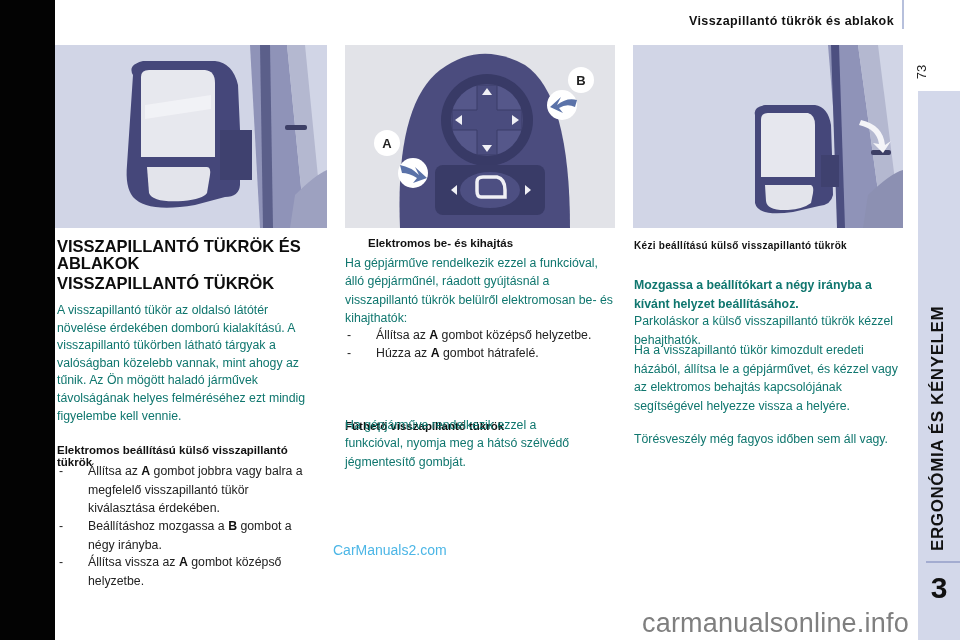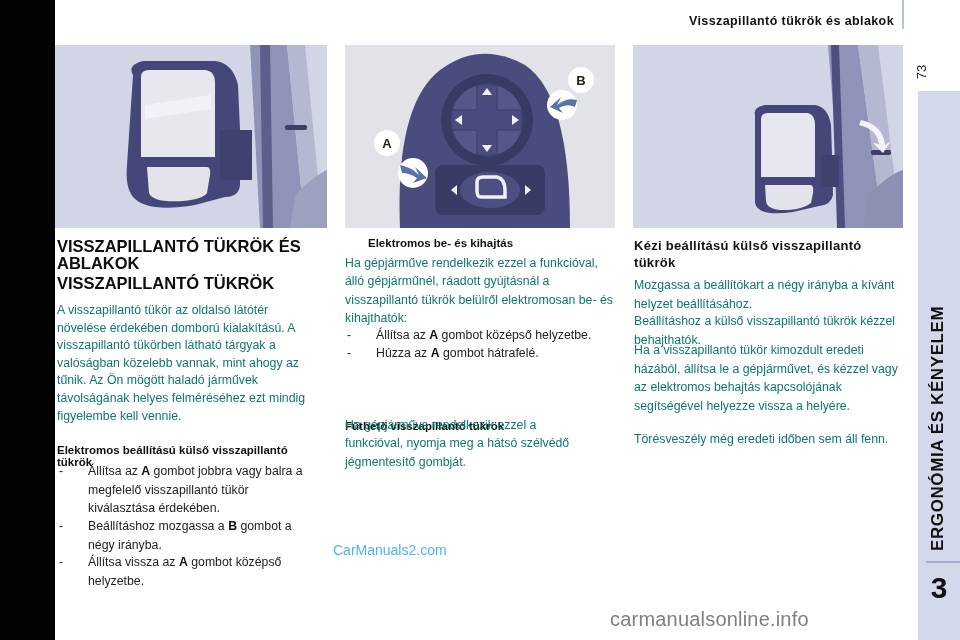--- a/index.html
+++ b/index.html
@@ -24,28 +24,28 @@
     .fig2 { left: 345px; width: 270px; background: #e2e3e8; }
     .fig3 { left: 633px; width: 270px; }
 
     .col { position: absolute; top: 0; }
     .col1 { left: 57px; width: 262px; }
     .col2 { left: 345px; width: 270px; }
     .col3 { left: 634px; width: 270px; }
 
     .h1 { position: absolute; font-size: 16.5px; font-weight: bold; line-height: 17px; color: #0d0d0d; }
     .h3 { position: absolute; font-size: 11.5px; font-weight: bold; line-height: 12px; color: #111; }
-    .h2b { position: absolute; font-size: 13px; font-weight: bold; line-height: 17px; color: #111; letter-spacing: 0.3px; }
+    .h2b { position: absolute; font-size: 10px; font-weight: bold; line-height: 17px; color: #111; letter-spacing: 0.3px; }
     .p { position: absolute; font-size: 12.3px; line-height: 18.5px; color: #0f766e; }
     .bullet { position: absolute; font-size: 12.3px; line-height: 18.5px; color: #222; padding-left: 31px; }
     .bullet .dash { position: absolute; left: 2px; top: 0; }
     b { font-weight: bold; color: #111; }
 
     .wm1 { position: absolute; left: 333px; top: 542px; font-size: 14px; color: #4cb6e6; text-align: center; }
-    .wm2 { position: absolute; left: 610px; top: 608px; font-size: 20px; color: #7f7f7f; letter-spacing: 0.2px; text-align: center; }
+    .wm2 { position: absolute; left: 642px; top: 608px; font-size: 27px; color: #7f7f7f; letter-spacing: 0.2px; text-align: center; }
     svg { display: block; }
   </style>
 </head>
 <body>
 
 <div class="left-strip"></div>
 
 <div class="header-title">Visszapillantó tükrök és ablakok</div>
 <div class="header-rule"></div>
 <div class="page-number">73</div>
@@ -155,20 +155,20 @@
   <div class="bullet" style="top:344px; width:280px;">
     <span class="dash">-</span>
     <span>Húzza az </span><b>A</b><span> gombot hátrafelé.</span>
   </div>
   <div class="h3" style="top:420px; width:270px;">Fűthető visszapillantó tükrök</div>
   <div class="p" style="top:416px; width:250px; line-height:18.3px;">Ha gépjárműve rendelkezik ezzel a funkcióval, nyomja meg a hátsó szélvédő jégmentesítő gombját.</div>
 </div>
 
 <div class="col col3">
   <div class="h2b" style="top:237px; width:270px;">Kézi beállítású külső visszapillantó tükrök</div>
-  <div class="p" style="top:276px; width:266px;">Mozgassa a beállítókart a négy irányba a kívánt helyzet beállításához.</div>
-  <div class="p" style="top:312px; width:266px;">Beállításhoz a külső visszapillantó tükrök kézzel behajthatók.</div>
+  <div class="p" style="top:276px; width:266px;font-weight:bold;">Mozgassa a beállítókart a négy irányba a kívánt helyzet beállításához.</div>
+  <div class="p" style="top:312px; width:266px;">Parkoláskor a külső visszapillantó tükrök kézzel behajthatók.</div>
   <div class="p" style="top:341px; width:272px;">Ha a visszapillantó tükör kimozdult eredeti házából, állítsa le a gépjárművet, és kézzel vagy az elektromos behajtás kapcsolójának segítségével helyezze vissza a helyére.</div>
-  <div class="p" style="top:430px; width:266px;">Törésveszély még eredeti időben sem áll fenn.</div>
+  <div class="p" style="top:430px; width:266px;">Törésveszély még fagyos időben sem áll vagy.</div>
 </div>
 
 <div class="wm1">CarManuals2.com</div>
 <div class="wm2">carmanualsonline.info</div>
 
 </body></html>

